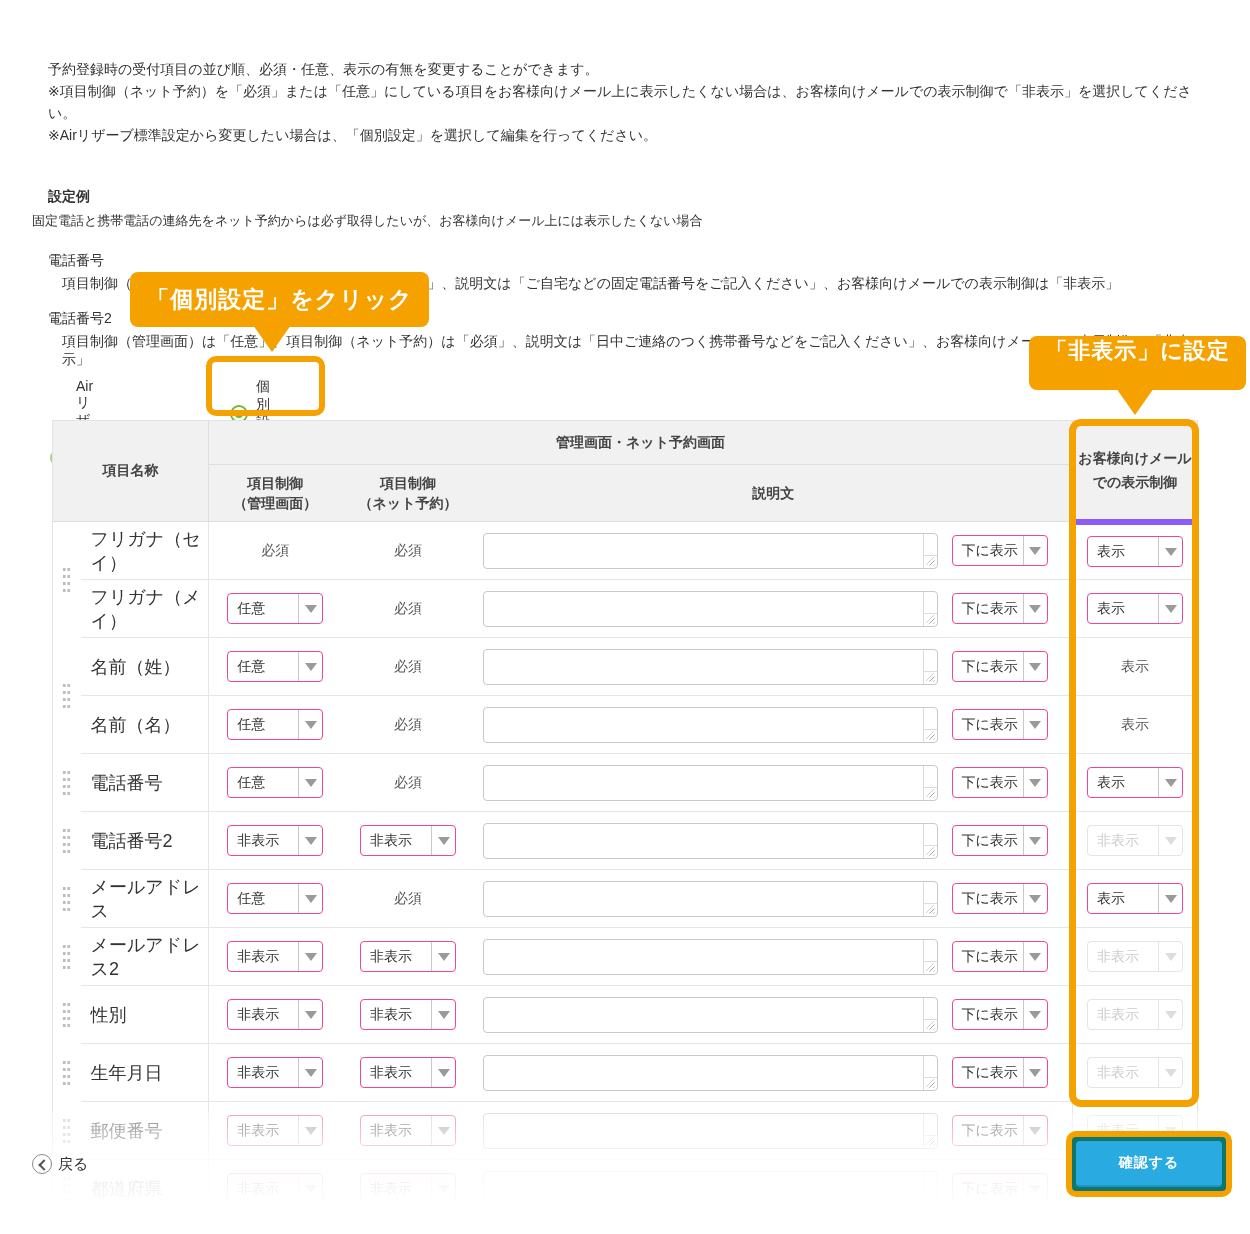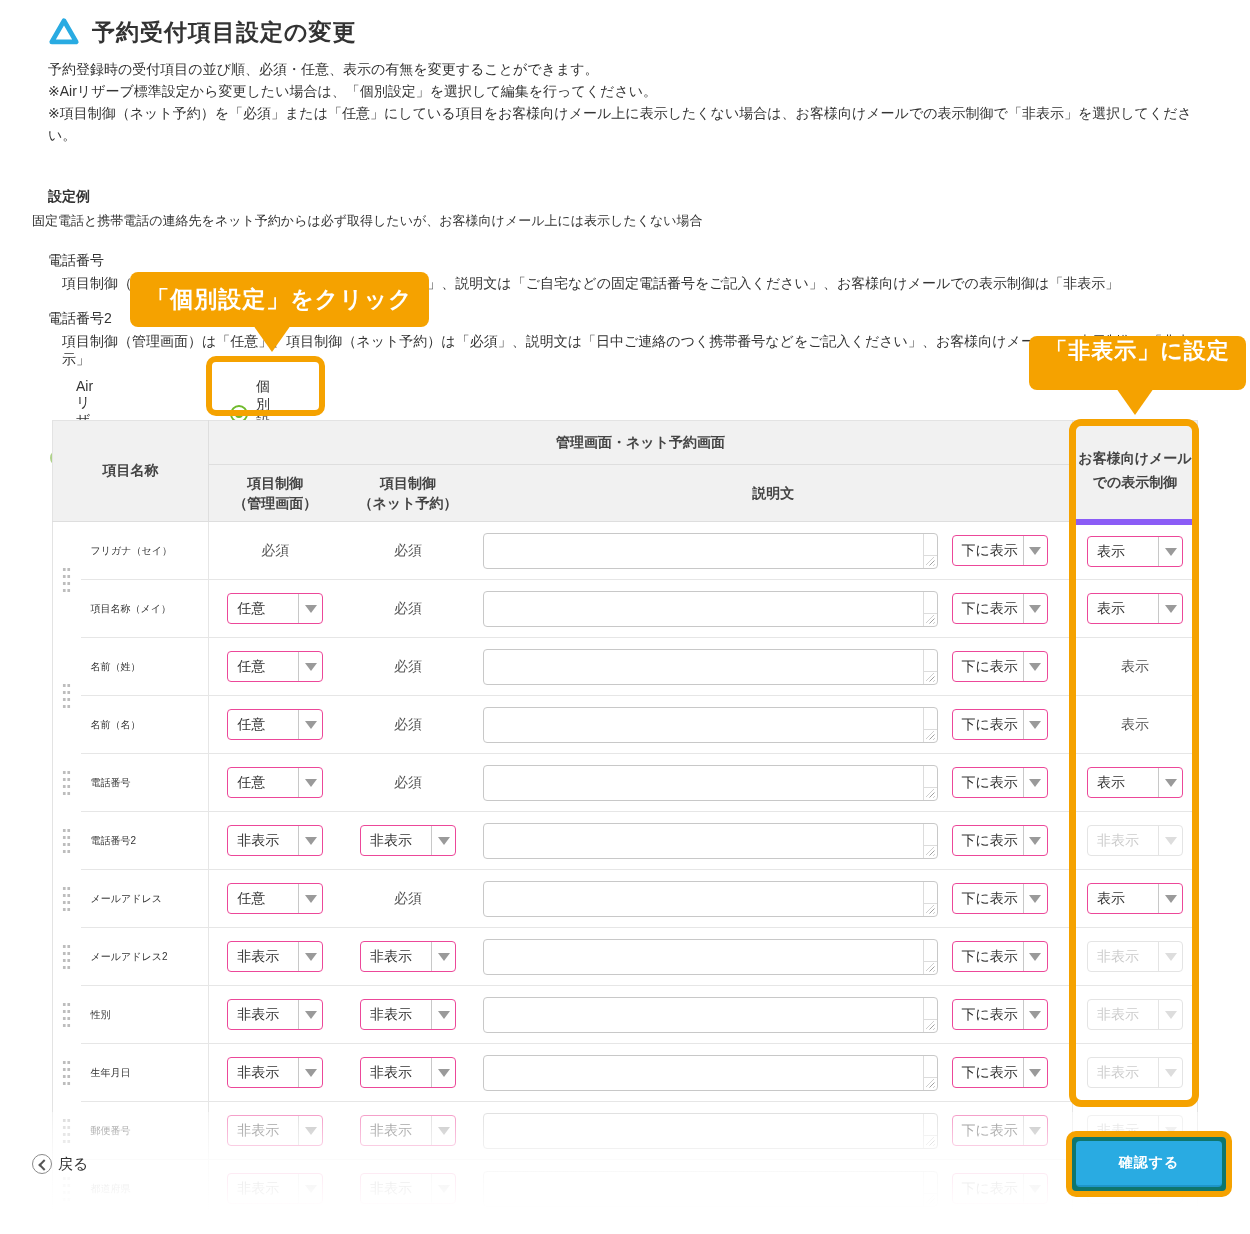--- a/index.html
+++ b/index.html
@@ -35,21 +35,21 @@
   .settings-table th { background:#f1f1f1; font-size:14px; font-weight:bold; color:#444; text-align:center; }
   .th-top { height:44px; }
   .th-sub { height:57px; border-bottom:1px solid #dedede; line-height:20px; }
   .th-name  { border-right:1px solid #dedede; border-bottom:1px solid #dedede; }
   .th-group { border-bottom:1px solid #dedede; }
   .th-mail  { border-left:1px solid #dedede; border-bottom:6px solid #8b5cf6; line-height:24px; }
   .settings-table { border:1px solid #e3e3e3; }
   .settings-table td { height:58px; border-top:1px solid #e6e6e6; vertical-align:middle; background:#fff; }
   td.c-handle { border-top:none; }
   tr:first-child td { border-top:none; }
-  td.c-label { border-right:1px solid #e6e6e6; padding-left:10px; font-size:10px; color:#333; }
+  td.c-label { border-right:1px solid #e6e6e6; padding-left:10px; font-size:18px; color:#333; }
   td.c-admin, td.c-net, td.c-mail { text-align:center; }
   td.c-desc { border-right:1px solid #e6e6e6; }
   .desc-wrap { display:flex; align-items:center; gap:14px; padding-left:8px; }
 
   .dots { width:9px; height:27px; margin:0 auto;
           background:radial-gradient(circle,#bdbdbd 1.4px,transparent 1.6px); background-size:4.5px 7px; }
 
   .static-value { font-size:14px; color:#555; }
 
   .select { display:inline-flex; width:96px; height:31px; border:1px solid #ec4899; border-radius:4px;
@@ -103,31 +103,25 @@
 
   .chev-circle { width:20px; height:20px; border:1px solid #8a8a8a; border-radius:50%; position:relative; flex:none; }
   .chev-circle::after { content:''; position:absolute; left:7px; top:6px; width:6px; height:6px;
                         border-left:2px solid #555; border-bottom:2px solid #555; transform:rotate(45deg); }
 </style>
 </head>
 <body>
 
 <div class="doc">
 
-  <div class="page-header">
-    <svg width="32" height="32" viewBox="0 0 34 34">
-      <path d="M17 5 L30 27.5 L4 27.5 Z" fill="none" stroke="#29ABE2" stroke-width="5" stroke-linejoin="round"></path>
-    </svg>
-    <div class="page-title">予約受付項目設定の変更</div>
-  </div>
 
   <div class="intro">
     <p>予約登録時の受付項目の並び順、必須・任意、表示の有無を変更することができます。</p>
+    <p>※項目制御（ネット予約）を「必須」または「任意」にしている項目をお客様向けメール上に表示したくない場合は、お客様向けメールでの表示制御で「非表示」を選択してください。</p>
     <p>※Airリザーブ標準設定から変更したい場合は、「個別設定」を選択して編集を行ってください。</p>
-    <p>※項目制御（ネット予約）を「必須」または「任意」にしている項目をお客様向けメール上に表示したくない場合は、お客様向けメールでの表示制御で「非表示」を選択してください。</p>
   </div>
 
   <div class="ex-heading">設定例</div>
   <div class="ex-desc">固定電話と携帯電話の連絡先をネット予約からは必ず取得したいが、お客様向けメール上には表示したくない場合</div>
   <div class="ex-item1-label">電話番号</div>
   <div class="ex-item1-detail">項目制御（管理画面）、項目制御（ネット予約）は「必須」、説明文は「ご自宅などの固定電話番号をご記入ください」、お客様向けメールでの表示制御は「非表示」</div>
   <div class="ex-item2-label">電話番号2</div>
   <div class="ex-item2-detail">項目制御（管理画面）は「任意」、項目制御（ネット予約）は「必須」、説明文は「日中ご連絡のつく携帯番号などをご記入ください」、お客様向けメールでの表示制御は「非表示」</div>
 
   <div class="radio-row">
@@ -200,21 +194,21 @@
       <td class="c-mail">
         <span class="select">
               <span class="select-text">表示</span>
               <span class="select-arrow"></span>
             </span>
         
       </td>
     </tr>
         <tr>
 
-      <td class="c-label"><span class="row-label">項目名称（メイ）</span></td>
+      <td class="c-label"><span class="row-label">フリガナ（メイ）</span></td>
       <td class="c-admin">
         <span class="select">
               <span class="select-text">任意</span>
               <span class="select-arrow"></span>
             </span>
         
       </td>
       <td class="c-net">
         
         <span class="static-value">必須</span>

